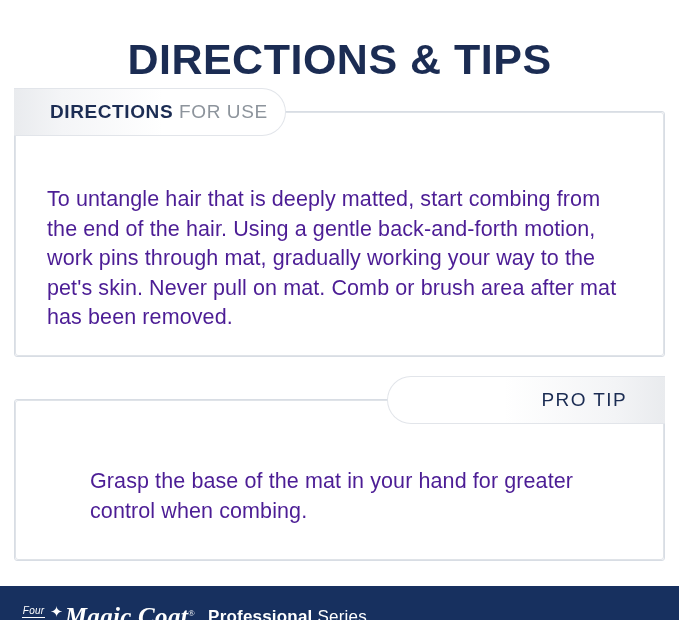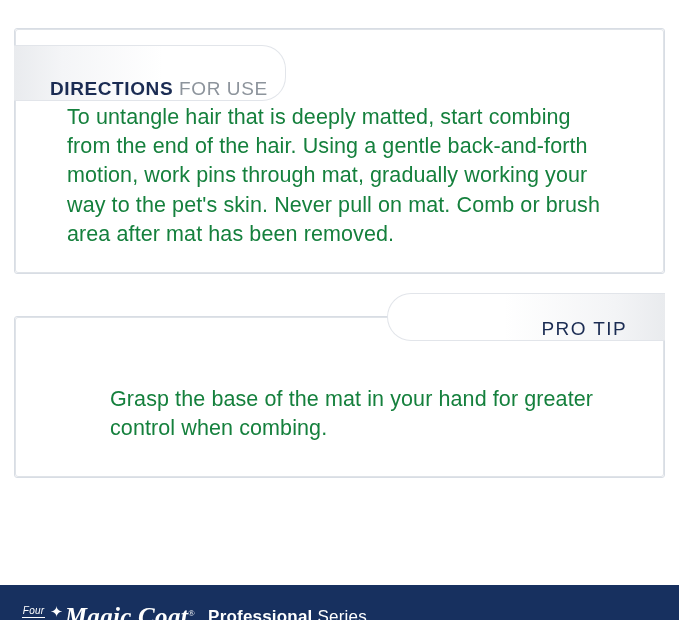--- a/index.html
+++ b/index.html
@@ -55,53 +55,52 @@
   
   .directions-card {
     margin-top: 28px;
     height: 244px;
   }
 
   .tab-left {
     position: absolute;
     top: -24px;
     left: -1px;
-    height: 56px;
+    height: 48px;
     width: 272px;
     background: linear-gradient(to right, #e9ebee 0%, #f4f5f7 18%, #ffffff 55%, #ffffff 100%);
     border-top-right-radius: 24px;
     border-bottom-right-radius: 24px;
     border: 1px solid #e2e5ea;
     border-left: none;
     display: flex;
-    align-items: flex-end;
+    align-items: center;
     box-sizing: border-box;
     padding-left: 36px;
-    margin-top: 40px;
   }
 
   .tab-left-text {
     font-size: 19px;
     letter-spacing: 0.6px;
     white-space: nowrap;
   }
   .tab-strong {
     color: #1b2c53;
     font-weight: bold;
   }
   .tab-light {
     color: #8d949c;
     font-weight: normal;
   }
 
   .body-text {
-    color: #15803d;
+    color: #4c1d95;
     font-size: 21.5px;
     line-height: 1.37;
-    padding: 0 52px;
+    padding: 0 32px;
     letter-spacing: 0.1px;
   }
 
   .directions-body {
     position: absolute;
     top: 52px;
     left: 0;
     right: 0;
   }
 
@@ -116,21 +115,21 @@
     top: -24px;
     right: -1px;
     height: 48px;
     width: 278px;
     background: linear-gradient(to left, #e9ebee 0%, #f3f4f6 18%, #ffffff 58%, #ffffff 100%);
     border-top-left-radius: 24px;
     border-bottom-left-radius: 24px;
     border: 1px solid #e2e5ea;
     border-right: none;
     display: flex;
-    align-items: flex-end;
+    align-items: center;
     justify-content: flex-end;
     box-sizing: border-box;
     padding-right: 38px;
   }
 
   .tab-right-text {
     font-size: 19px;
     letter-spacing: 1.4px;
     color: #1b2c53;
     font-weight: normal;
@@ -219,20 +218,21 @@
     font-size: 17px;
     letter-spacing: 0.2px;
     margin-left: 5px;
   }
 </style>
 </head>
 <body>
 
 <div class="page">
 
+  <h1 class="title">DIRECTIONS &amp; TIPS</h1>
 
   <div class="card directions-card">
     <div class="card-frame"></div>
 
     <div class="tab-left">
       <div class="tab-left-text"><span class="tab-strong">DIRECTIONS</span><span class="tab-light"> FOR USE</span></div>
     </div>
 
     <div class="directions-body">
       <p class="body-text">To untangle hair that is deeply matted, start combing from the end of the hair. Using a gentle back-and-forth motion, work pins through mat, gradually working your way to the pet's skin. Never pull on mat. Comb or brush area after mat has been removed.</p>

